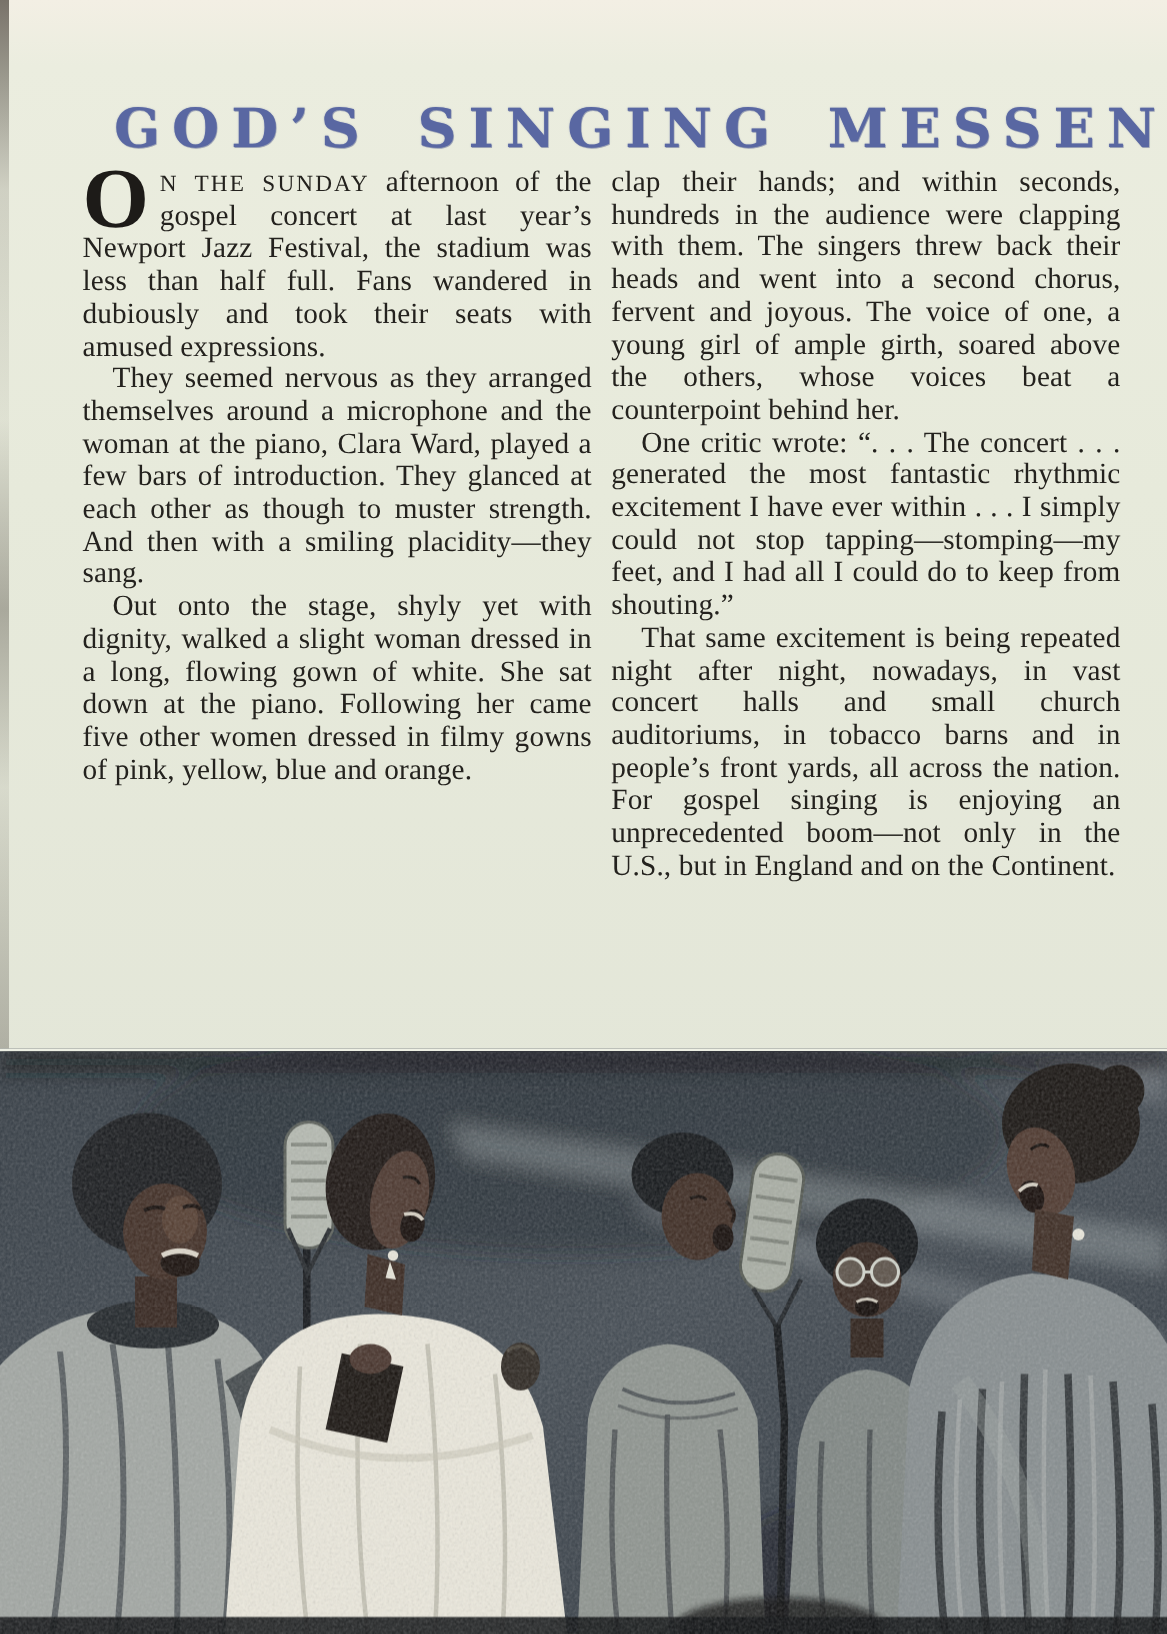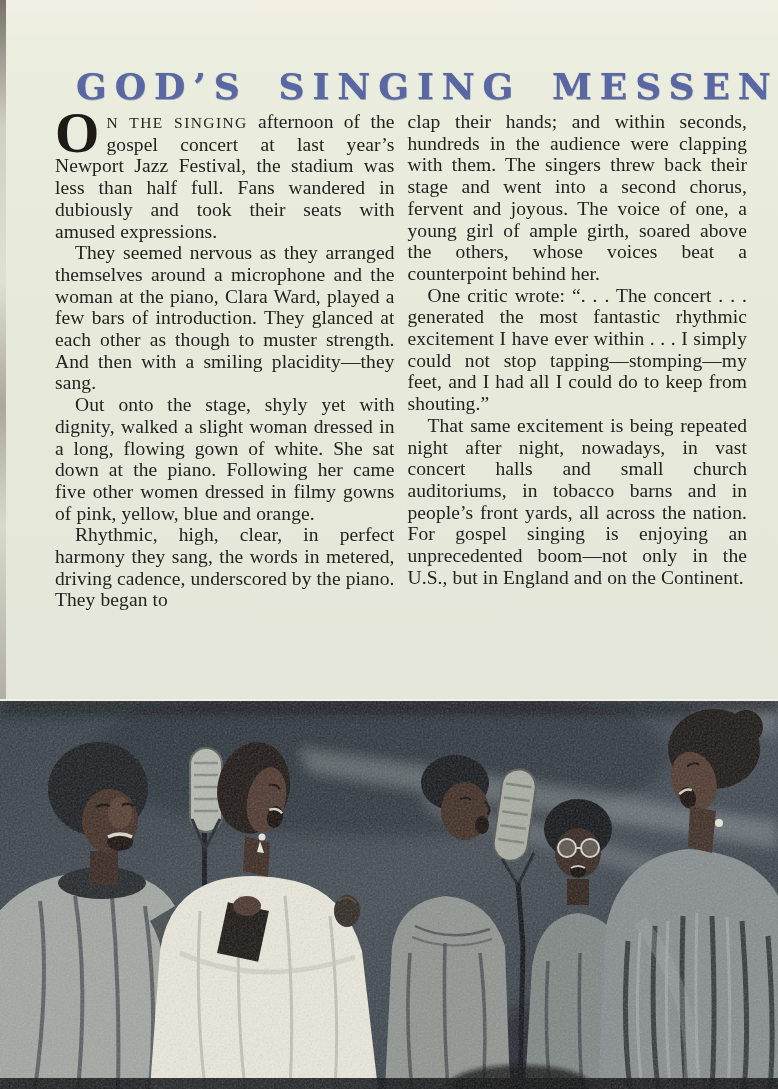--- a/index.html
+++ b/index.html
@@ -43,27 +43,26 @@
 </head>
 <body>
 
 <div class="page">
   <div class="left-edge"></div>
 
   <h1 class="title">GOD’S SINGING MESSENGERS</h1>
 
   <div class="columns">
     <div class="col">
-      <p class="first"><span class="dropcap">O</span><span class="sc">N THE SINGING</span><span> afternoon of the gospel concert at last year’s Newport Jazz Festival, the stadium was less than half full. Fans wan­dered in dubiously and took their seats with amused expressions.</span></p>
+      <p class="first"><span class="dropcap">O</span><span class="sc">N THE SUNDAY</span><span> afternoon of the gospel concert at last year’s Newport Jazz Festival, the stadium was less than half full. Fans wan­dered in dubiously and took their seats with amused expressions.</span></p>
       <p>They seemed nervous as they ar­ranged themselves around a micro­phone and the woman at the piano, Clara Ward, played a few bars of in­troduction. They glanced at each other as though to muster strength. And then with a smiling placidity—they sang.</p>
       <p>Out onto the stage, shyly yet with dignity, walked a slight woman dressed in a long, flowing gown of white. She sat down at the piano. Following her came five other wom­en dressed in filmy gowns of pink, yellow, blue and orange.</p>
-      <p>Rhythmic, high, clear, in perfect harmony they sang, the words in metered, driving cadence, under­scored by the piano. They began to</p>
     </div>
     <div class="col">
-      <p class="noindent">clap their hands; and within sec­onds, hundreds in the audience were clapping with them. The singers threw back their stage and went in­to a second chorus, fervent and joy­ous. The voice of one, a young girl of ample girth, soared above the others, whose voices beat a counterpoint be­hind her.</p>
+      <p class="noindent">clap their hands; and within sec­onds, hundreds in the audience were clapping with them. The singers threw back their heads and went in­to a second chorus, fervent and joy­ous. The voice of one, a young girl of ample girth, soared above the others, whose voices beat a counterpoint be­hind her.</p>
       <p>One critic wrote: “. . . The con­cert . . . generated the most fantastic rhythmic excitement I have ever within . . . I simply could not stop tapping—stomping—my feet, and I had all I could do to keep from shouting.”</p>
       <p>That same excitement is being re­peated night after night, nowadays, in vast concert halls and small church auditoriums, in tobacco barns and in people’s front yards, all across the nation. For gospel singing is enjoying an unprecedent­ed boom—not only in the U.S., but in England and on the Continent.</p>
     </div>
   </div>
 
   <div class="photo" title="Five gospel singers in flowing robes singing into two stand microphones outdoors">
     <svg width="778" height="388" viewBox="0 0 778 388" preserveAspectRatio="none" role="img">
       <defs>
         <linearGradient id="bgGrad" x1="0" y1="0" x2="1" y2="1">
           <stop offset="0" stop-color="#333b43"></stop>

